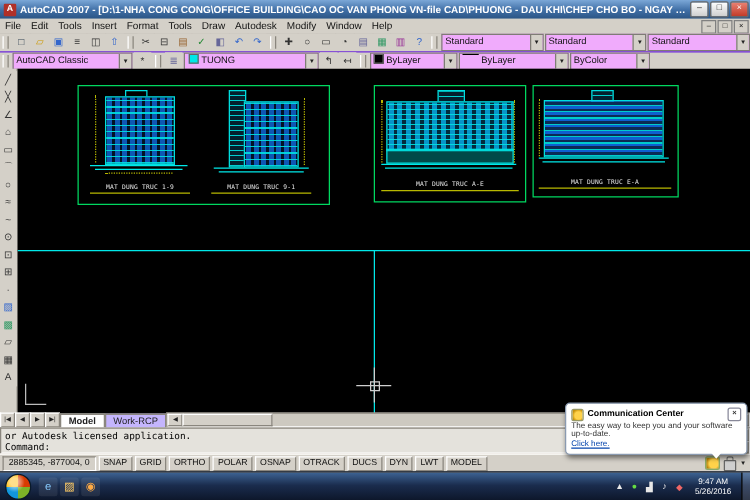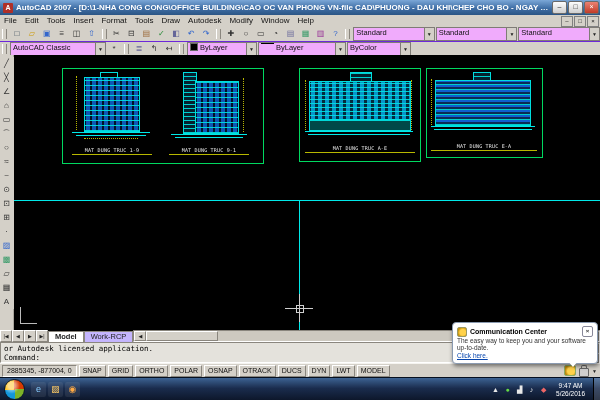--- a/index.html
+++ b/index.html
@@ -183,20 +183,25 @@
 
 <div id="tb2" class="tbar abs">
   <span class="grip"></span>
   <div class="combo" style="width:92px">
     <span class="cval">AutoCAD Classic</span>
     <span class="arrow">▼</span>
   </div>
   <span class="ticon">*</span>
   <span class="grip"></span>
   <span class="ticon" style="color:#669">≣</span>
+  <div class="combo" style="width:104px">
+    <span class="lswatch"></span>
+    <span class="cval">TUONG</span>
+    <span class="arrow">▼</span>
+  </div>
   <span class="ticon">↰</span>
   <span class="ticon">↤</span>
   <span class="grip"></span>
   <div class="combo" style="width:66px">
     <span class="swatch"></span>
     <span class="cval">ByLayer</span>
     <span class="arrow">▼</span>
   </div>
   <div class="combo" style="width:84px">
     <span class="linesample"></span>

